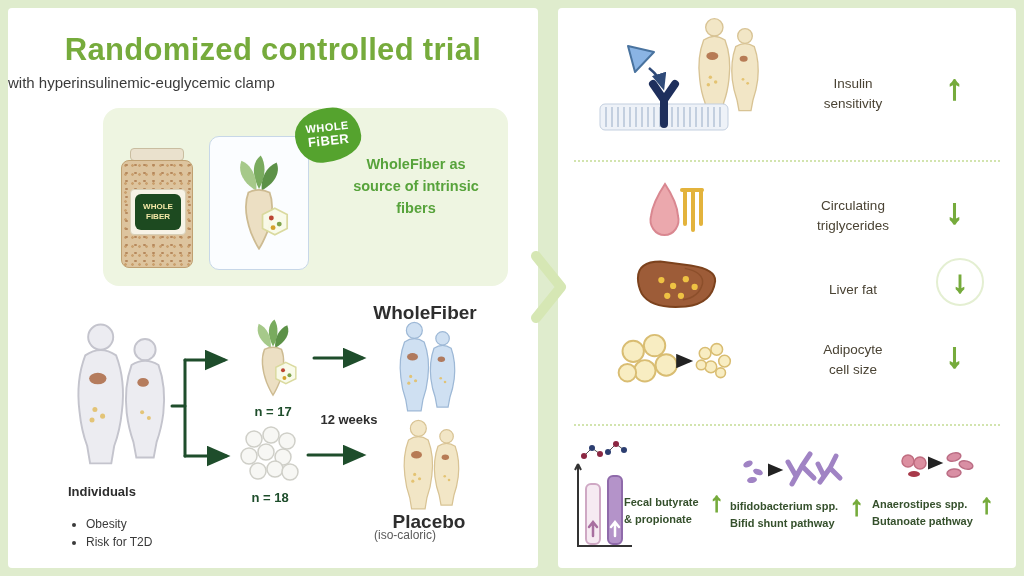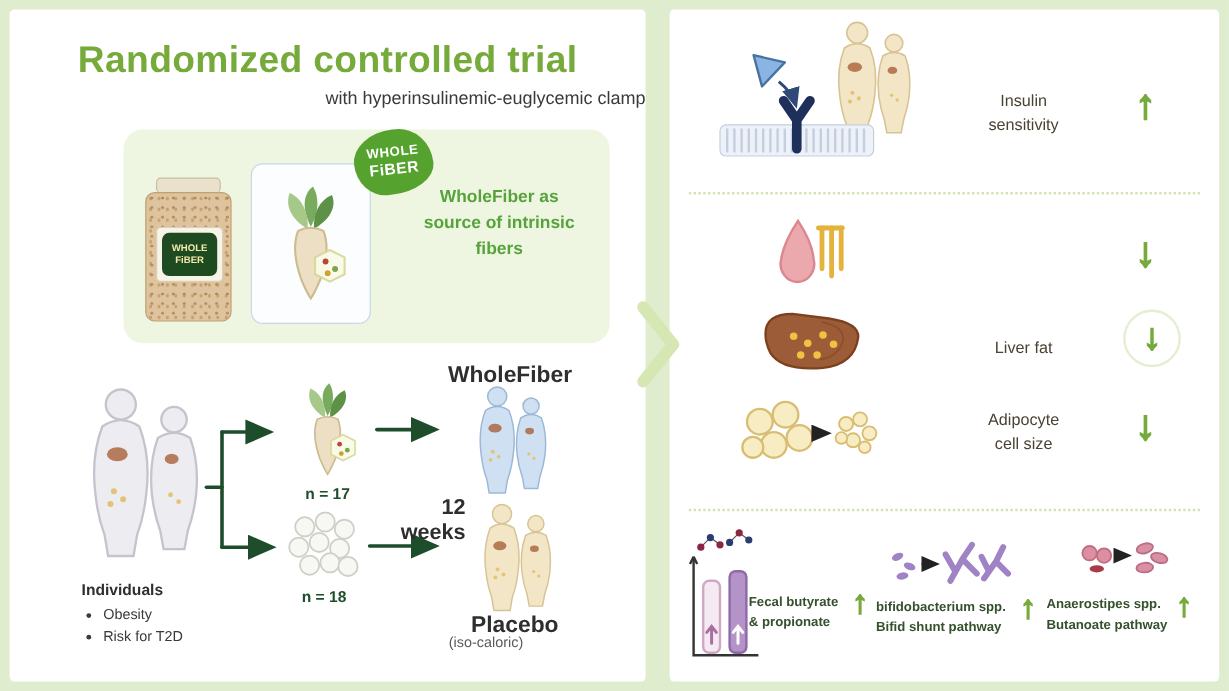--- a/index.html
+++ b/index.html
@@ -6,21 +6,21 @@
   html,body{width:1024px;height:576px}
   body{font-family:"Liberation Sans",sans-serif;background:#dfeccd;overflow:hidden}
   .stage{position:relative;width:1024px;height:576px;background:#dfeccd}
   .panel{position:absolute;top:8px;height:560px;background:#ffffff;border-radius:4px}
   .panel-left{left:8px;width:530px}
   .panel-right{left:558px;width:458px}
   .chevron{position:absolute;left:531px;top:248px;width:38px;height:78px;z-index:3}
 
   
   .title{position:absolute;top:24px;left:0;width:100%;text-align:center;font-size:31px;font-weight:bold;color:#76ab3c;letter-spacing:.3px}
-  .subtitle{position:absolute;top:66px;left:0;width:100%;text-align:right;font-size:15px;color:#3a3a3a}
+  .subtitle{position:absolute;top:66px;left:0;width:100%;text-align:left;font-size:15px;color:#3a3a3a}
   .product-box{position:absolute;left:95px;top:100px;width:405px;height:178px;background:#eef5e1;border-radius:16px}
   .jar{position:absolute;left:18px;top:40px;width:72px;height:124px}
   .jar-lid{width:54px;height:13px;margin:0 auto;background:#eae1cd;border:1px solid #c9bda0;border-radius:4px}
   .jar-body{position:relative;width:72px;height:108px;margin-top:-1px;background-color:#ddc49e;
     background-image:radial-gradient(#b5885c 1px,transparent 1.6px),radial-gradient(#caa06e 1px,transparent 1.4px);
     background-size:9px 8px,7px 9px;border:1px solid #c0a172;border-radius:8px}
   .jar-label{position:absolute;left:8px;top:28px;width:56px;height:46px;background:#f7f3e6;border-radius:4px;border:1px solid #d8d0b8;display:flex;align-items:center;justify-content:center}
   .jar-label-inner{width:46px;height:36px;background:#1d4a20;border-radius:6px;display:flex;flex-direction:column;align-items:center;justify-content:center;color:#f5e9a8;font-weight:bold;font-size:8px;line-height:1.25}
   .root-card{position:absolute;left:106px;top:28px;width:100px;height:134px;background:#fbfdff;border:1.5px solid #c7d7e8;border-radius:10px;display:flex;align-items:center;justify-content:center}
   .root-card svg{width:88px;height:118px}
@@ -32,30 +32,30 @@
   .flow-arrows{position:absolute;left:0;top:0;width:530px;height:560px;pointer-events:none}
   .figures{position:absolute}
   .figures svg{width:100%;height:100%}
   .figures-gray{fill:#ececf1;stroke:#c4c4cd;stroke-width:2px}
   .figures-blue{fill:#cfe0f2;stroke:#9db8d6;stroke-width:2px}
   .figures-tan{fill:#f2e6c6;stroke:#d8c394;stroke-width:2px}
   .figures-individuals{left:58px;top:298px;width:106px;height:174px}
   .figures-wholefiber{left:368px;top:312px;width:100px;height:92px}
   .figures-placebo{left:372px;top:410px;width:100px;height:92px}
   .ind-text{position:absolute;left:60px;top:476px;width:140px}
-  .ind-title{font-size:13px;font-weight:bold;color:#2e2e2e;margin-bottom:4px}
+  .ind-title{font-size:13px;font-weight:bold;color:#2e2e2e;margin-bottom:16px}
   .ind-list{list-style:disc;padding-left:18px;font-size:12px;color:#3a3a3a;line-height:1.5}
   .root-flow{position:absolute;left:228px;top:310px;width:74px;height:80px}
   .root-flow svg{width:100%;height:100%}
   .n-label{position:absolute;width:80px;text-align:center;font-weight:bold;font-size:13px;color:#1e4d2b}
   .n1{left:225px;top:396px}
   .n2{left:222px;top:482px}
   .pellets{position:absolute;left:230px;top:418px;width:64px;height:58px}
   .pellets svg{width:100%;height:100%}
-  .duration{position:absolute;left:302px;top:404px;width:78px;text-align:right;font-weight:bold;font-size:18px;color:#2e2e2e}
+  .duration{position:absolute;left:302px;top:404px;width:78px;text-align:center;font-weight:bold;font-size:13px;color:#2e2e2e}
   .group-label{position:absolute;width:110px;text-align:center;font-weight:bold;font-size:19px;color:#2e2e2e}
   .gl-top{left:362px;top:294px}
   .gl-bottom{left:366px;top:503px}
   .group-sublabel{position:absolute;left:366px;top:520px;width:110px;text-align:left;font-size:12px;color:#5a5a5a}
 
   
   .divider{position:absolute;left:16px;right:16px;border-top:2px dotted #d2e4ae}
   .d1{top:152px}.d2{top:416px}
   .insulin-ill{position:absolute;left:36px;top:8px;width:175px;height:140px}
   .insulin-ill svg{width:100%;height:100%}
@@ -255,20 +255,24 @@
 
     <div class="divider d1"></div>
 
     <div class="icon-tg">
       <svg class="icon-svg" viewBox="0 0 60 72">
         <path d="M19 6 Q31 24 32 38 A14 15 0 1 1 5 38 Q7 24 19 6 Z" fill="#eba8ad" stroke="#d98790" stroke-width="2"></path>
         <path d="M36 12 H56" stroke="#e3b33c" stroke-width="4" stroke-linecap="round"></path>
         <path d="M39 12 V46 M47 12 V52 M55 12 V46" stroke="#e3b33c" stroke-width="4" stroke-linecap="round"></path>
       </svg>
     </div>
+    <div class="outcome-label ol-1">
+      <div>Circulating</div>
+      <div>triglycerides</div>
+    </div>
     <span class="trend ar-1">↓</span>
 
     <div class="icon-liver">
       <svg class="icon-svg" viewBox="0 0 90 62">
         <path d="M4 24 Q4 7 27 7 L58 11 Q84 15 83 27 Q80 50 53 53 Q18 56 8 40 Q4 32 4 24 Z" fill="#9d5c38" stroke="#7c421d" stroke-width="2"></path>
         <path d="M52 14 Q72 18 70 30 Q66 44 50 46" fill="none" stroke="#7c421d" stroke-width="1.5" opacity=".5"></path>
         <g fill="#efc243">
           <circle cx="28" cy="26" r="3.2"></circle>
             <circle cx="40" cy="32" r="3.2"></circle>
             <circle cx="53" cy="25" r="3.2"></circle>

